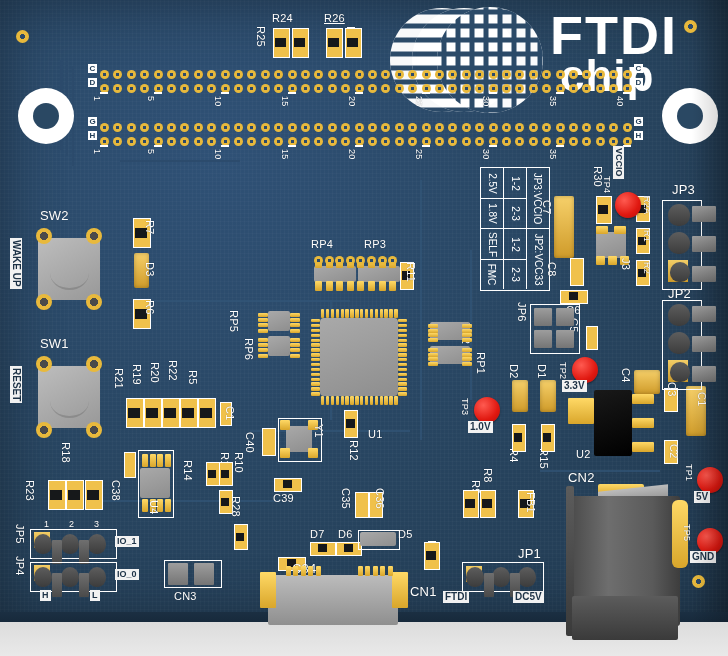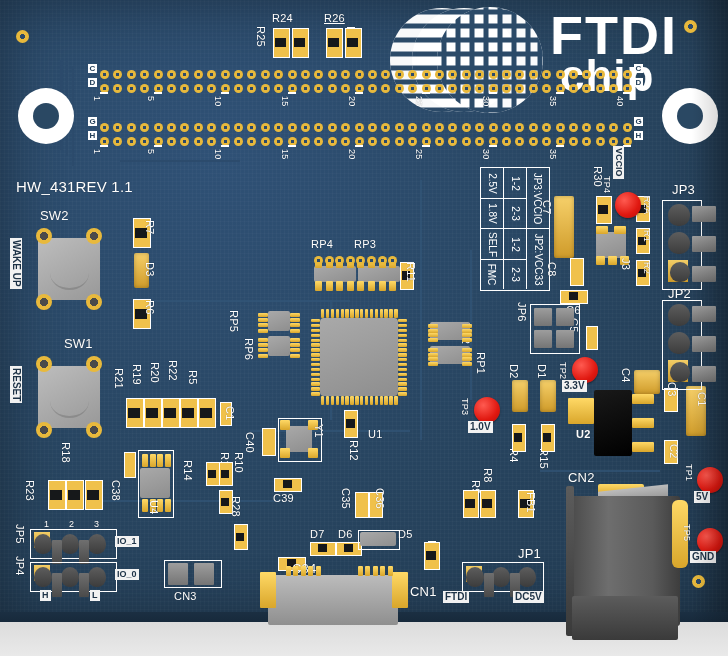--- a/index.html
+++ b/index.html
@@ -422,51 +422,50 @@
   <div class="res" style="left:292px;top:28px;width:15px;height:28px;">
       <div class="body" style="left:1px;top:9px;width:11px;height:9px;"></div>
     </div>
   <div class="res" style="left:326px;top:28px;width:15px;height:28px;">
       <div class="body" style="left:1px;top:9px;width:11px;height:9px;"></div>
     </div>
   <div class="res" style="left:345px;top:28px;width:15px;height:28px;">
       <div class="body" style="left:1px;top:9px;width:11px;height:9px;"></div>
     </div>
 
-  <div class="silk" style="left:16px;top:178px;font-size:15px;">HW_431REV 1.1</div>
 
   <div class="silk mid" style="left:40px;top:208px;">SW2</div>
   <div class="sw" style="left:38px;top:238px;width:62px;height:62px;"></div>
   <div class="sw-pad" style="left:36px;top:228px;width:16px;height:16px;"></div>
   <div class="sw-pad" style="left:86px;top:228px;width:16px;height:16px;"></div>
   <div class="sw-pad" style="left:36px;top:294px;width:16px;height:16px;"></div>
   <div class="sw-pad" style="left:86px;top:294px;width:16px;height:16px;"></div>
   <div class="silkbox" style="left:22px;top:238px;font-size:10px;transform:rotate(90deg);transform-origin:left top;">WAKE UP</div>
 
-  <div class="silk mid" style="left:40px;top:336px;margin-left:24px;">SW1</div>
+  <div class="silk mid" style="left:40px;top:336px;">SW1</div>
   <div class="sw" style="left:38px;top:366px;width:62px;height:62px;"></div>
   <div class="sw-pad" style="left:36px;top:356px;width:16px;height:16px;"></div>
   <div class="sw-pad" style="left:86px;top:356px;width:16px;height:16px;"></div>
   <div class="sw-pad" style="left:36px;top:422px;width:16px;height:16px;"></div>
   <div class="sw-pad" style="left:86px;top:422px;width:16px;height:16px;"></div>
   <div class="silkbox" style="left:22px;top:366px;font-size:10px;transform:rotate(90deg);transform-origin:left top;">RESET</div>
 
   <div class="res" style="left:133px;top:218px;width:16px;height:28px;">
       <div class="body" style="left:1px;top:9px;width:12px;height:10px;"></div>
     </div>
   <div class="silk sm v rot90" style="left:156px;top:220px;">R7</div>
   <div class="cap-t" style="left:134px;top:253px;width:15px;height:35px;"></div>
   <div class="silk sm v rot90" style="left:156px;top:262px;">D3</div>
   <div class="res" style="left:133px;top:299px;width:16px;height:28px;">
       <div class="body" style="left:1px;top:9px;width:12px;height:10px;"></div>
     </div>
   <div class="silk sm v rot90" style="left:156px;top:300px;">R6</div>
 
   <div class="silk sm" style="left:311px;top:238px;">RP4</div>
-  <div class="silk sm" style="left:354px;top:238px;">RP3</div>
+  <div class="silk sm" style="left:364px;top:238px;">RP3</div>
   <div class="ic" style="left:314px;top:266px;width:42px;height:16px;"></div>
   <div class="ic" style="left:358px;top:266px;width:42px;height:16px;"></div>
   <div id="rp43-pads">
       <div class="pad" style="left: 315px; top: 258px; width: 7px; height: 10px;"></div>
       <div class="pad" style="left: 315px; top: 281px; width: 7px; height: 10px;"></div>
       <div class="thpad" style="left: 314px; top: 256px; width: 9px; height: 9px;"></div>
       <div class="pad" style="left: 325.6px; top: 258px; width: 7px; height: 10px;"></div>
       <div class="pad" style="left: 325.6px; top: 281px; width: 7px; height: 10px;"></div>
       <div class="thpad" style="left: 324.6px; top: 256px; width: 9px; height: 9px;"></div>
       <div class="pad" style="left: 336.2px; top: 258px; width: 7px; height: 10px;"></div>
@@ -888,21 +887,21 @@
   <div class="silk sm v rot90" style="left:520px;top:364px;">D2</div>
   <div class="silk sm v rot90" style="left:548px;top:364px;">D1</div>
   <div class="cap-t" style="left:512px;top:380px;width:16px;height:32px;"></div>
   <div class="cap-t" style="left:540px;top:380px;width:16px;height:32px;"></div>
 
   <div class="ic black" style="left:594px;top:390px;width:38px;height:66px;"></div>
   <div class="pad" style="left:568px;top:398px;width:26px;height:26px;"></div>
   <div class="pad" style="left:632px;top:394px;width:22px;height:10px;"></div>
   <div class="pad" style="left:632px;top:418px;width:22px;height:10px;"></div>
   <div class="pad" style="left:632px;top:442px;width:22px;height:10px;"></div>
-  <div class="silk sm" style="left:576px;top:428px;font-weight:bold;">U2</div>
+  <div class="silk sm" style="left:576px;top:448px;">U2</div>
 
   <div class="cap-t" style="left:634px;top:370px;width:26px;height:24px;"></div>
   <div class="silk sm v rot90" style="left:632px;top:368px;">C4</div>
   <div class="res" style="left:664px;top:388px;width:12px;height:22px;"></div>
   <div class="silk sm v rot90" style="left:678px;top:382px;">C3</div>
   <div class="cap-t" style="left:686px;top:386px;width:20px;height:50px;"></div>
   <div class="silk sm v rot90" style="left:708px;top:392px;">C1</div>
   <div class="res" style="left:664px;top:440px;width:12px;height:22px;"></div>
   <div class="silk sm v rot90" style="left:680px;top:444px;">C2</div>
 

